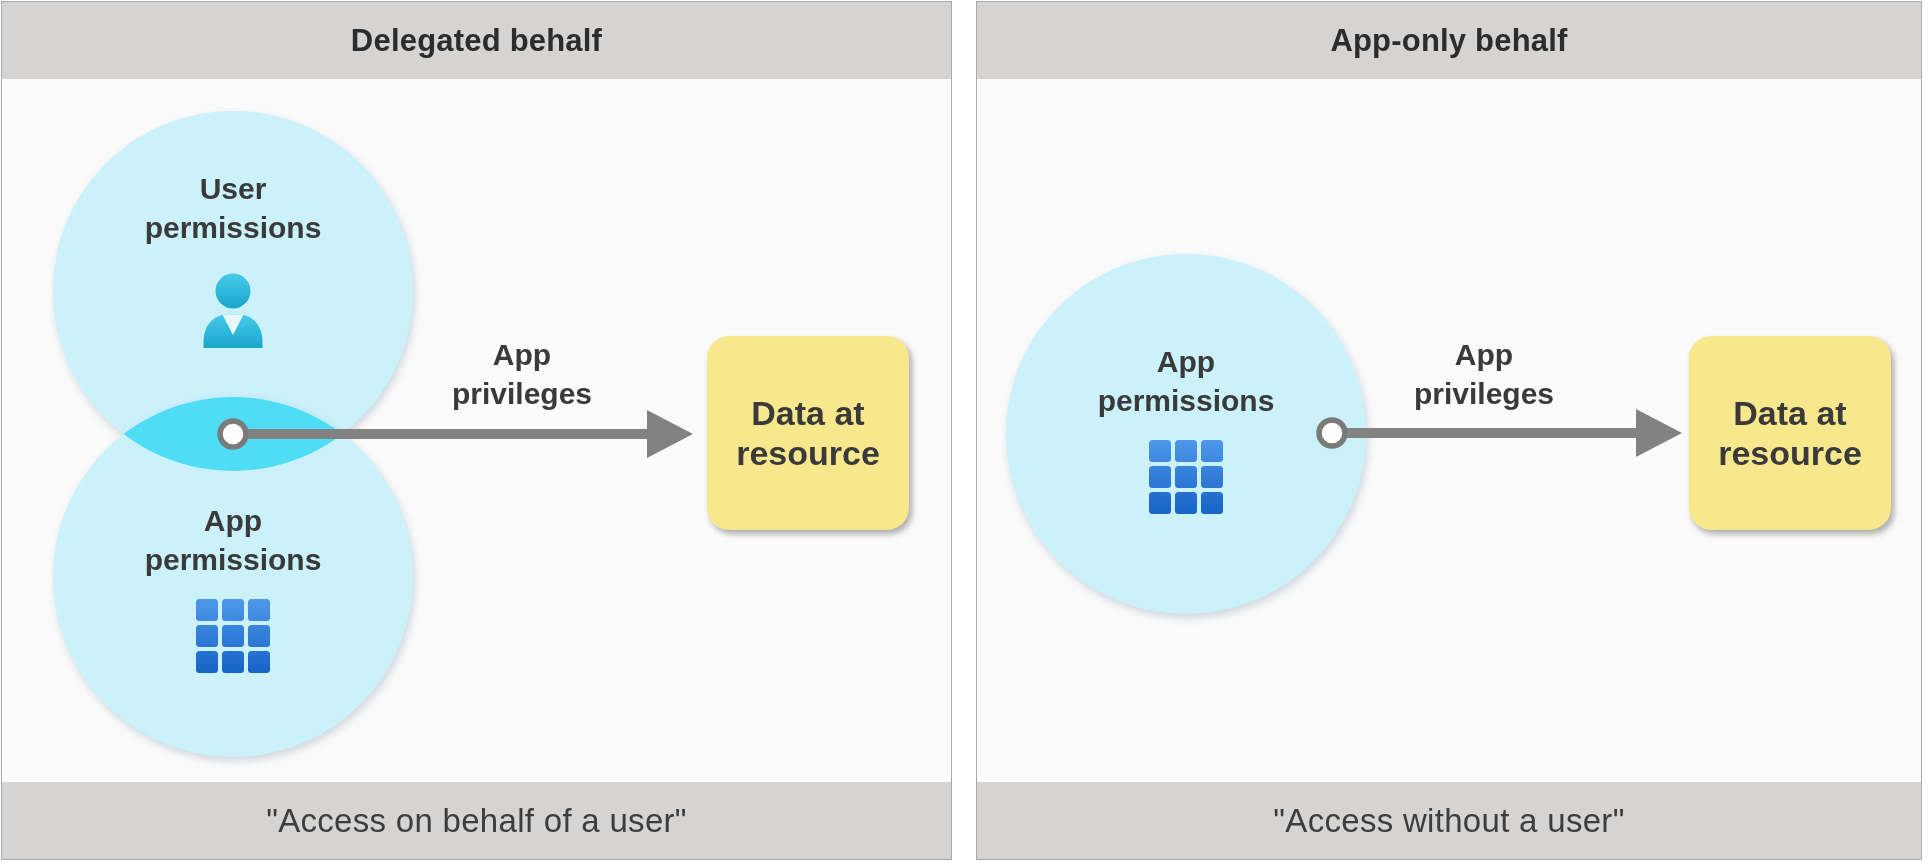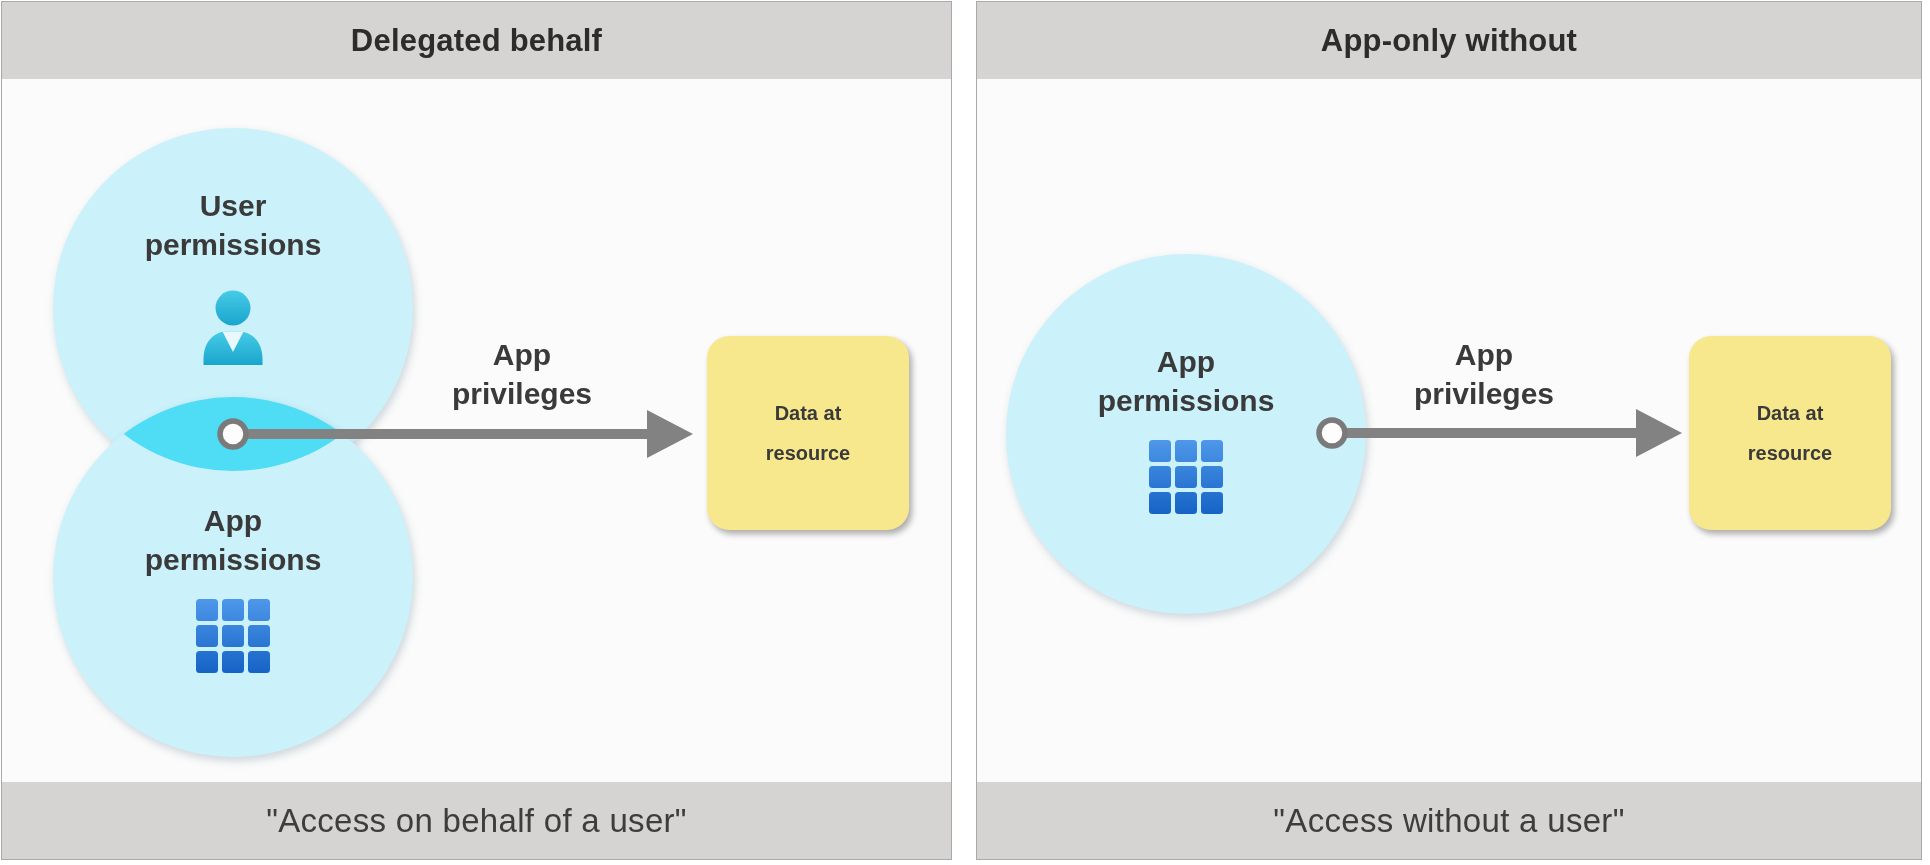--- a/index.html
+++ b/index.html
@@ -67,38 +67,38 @@
     font-size:30px;font-weight:700;line-height:39px;
     color:var(--c-label-text,#3a3a3a);
   }
   .arrow-label span{display:block;}
   .resource-box{
     position:absolute;top:257px;width:202px;height:194px;
     background:var(--c-box-yellow,#f8e88d);
     border-radius:22px;
     box-shadow:3px 4px 6px rgba(0,0,0,.32);
     display:flex;flex-direction:column;align-items:center;justify-content:center;
-    text-align:center;font-size:20px;font-weight:700;line-height:40px;
+    text-align:center;font-size:34px;font-weight:700;line-height:40px;
     color:var(--c-label-text,#3a3a3a);
   }
   .resource-box span{display:block;}
 </style>
 </head>
 <body>
 
 <div class="page">
 
   <section class="panel" style="left:1px;width:951px;">
     <header class="bar title-bar">
       <span class="title-text">Delegated behalf</span>
     </header>
 
     <div class="content">
 
-      <div class="circle pad-top-a" style="left:51px;top:49px;">
+      <div class="circle pad-top-a" style="left:51px;top:32px;">
         <div class="circle-label">
           <span>User</span>
           <span>permissions</span>
         </div>
         <svg class="gap-a" width="80" height="80" viewBox="0 0 80 80">
           <defs>
             <linearGradient id="ug1" x1="0" y1="0" x2="0" y2="1">
               <stop offset="0" stop-color="#47cbe7"></stop>
               <stop offset="1" stop-color="#19a5cd"></stop>
             </linearGradient>
@@ -156,21 +156,21 @@
       </div>
     </div>
 
     <footer class="bar caption-bar">
       <span class="caption-text">"Access on behalf of a user"</span>
     </footer>
   </section>
 
   <section class="panel" style="left:976px;width:946px;">
     <header class="bar title-bar">
-      <span class="title-text">App-only without</span>
+      <span class="title-text">App-only behalf</span>
     </header>
 
     <div class="content">
 
       <div class="circle pad-top-c" style="left:29px;top:175px;">
         <div class="circle-label">
           <span>App</span>
           <span>permissions</span>
         </div>
         <svg class="gap-b" width="74" height="74" viewBox="0 0 74 74">

